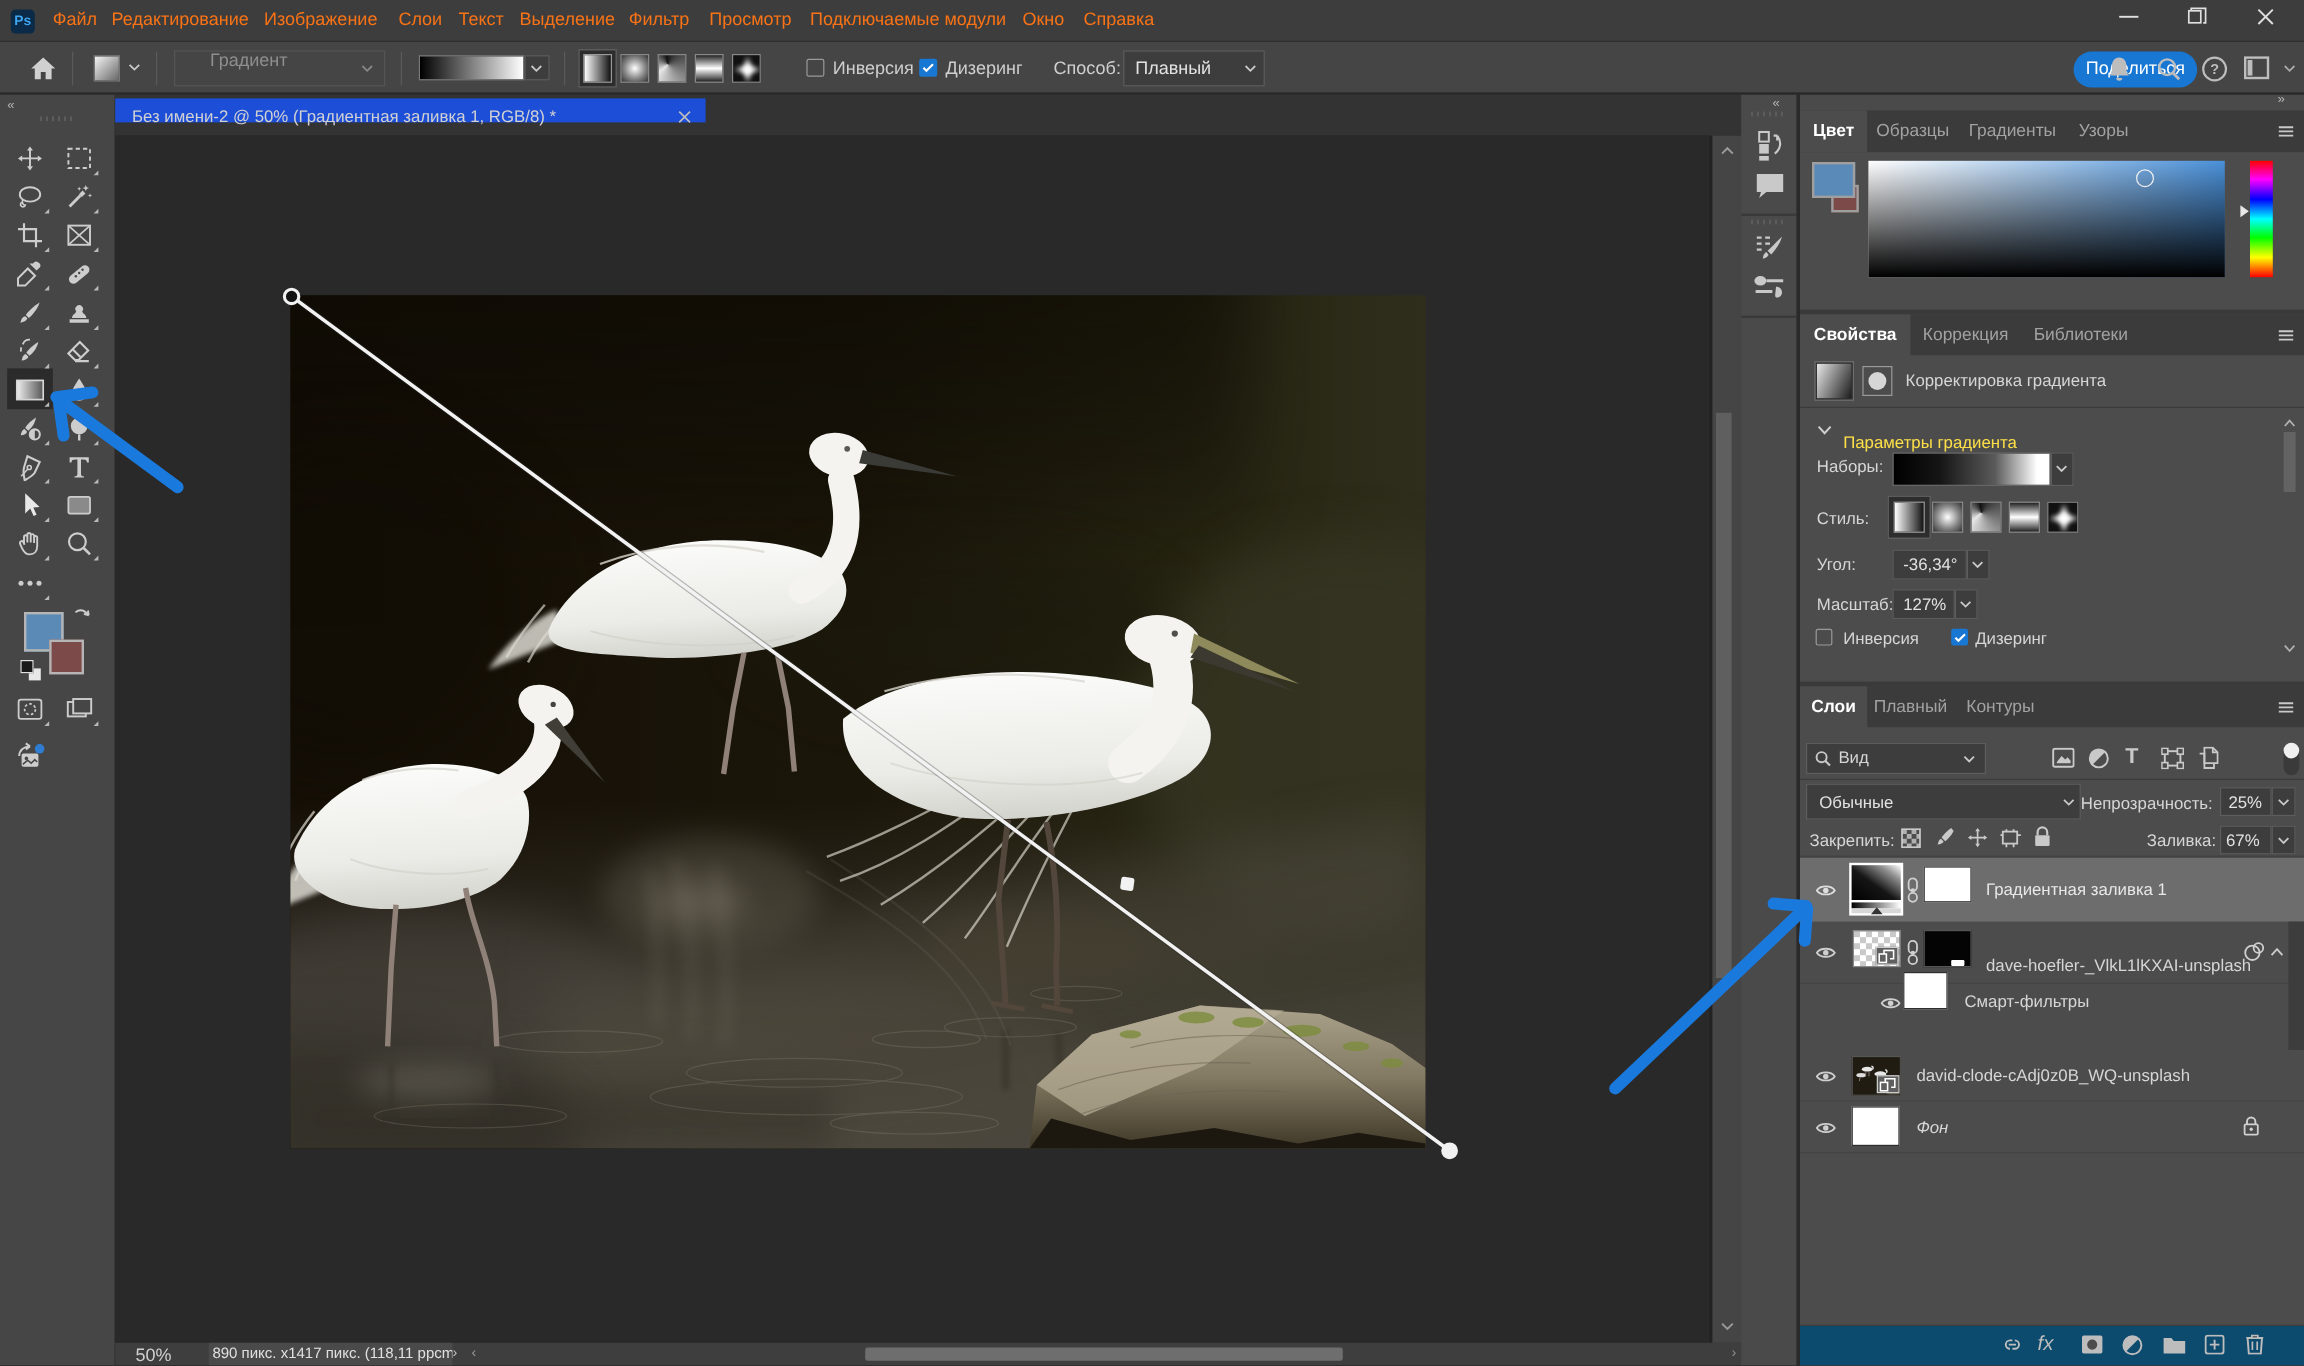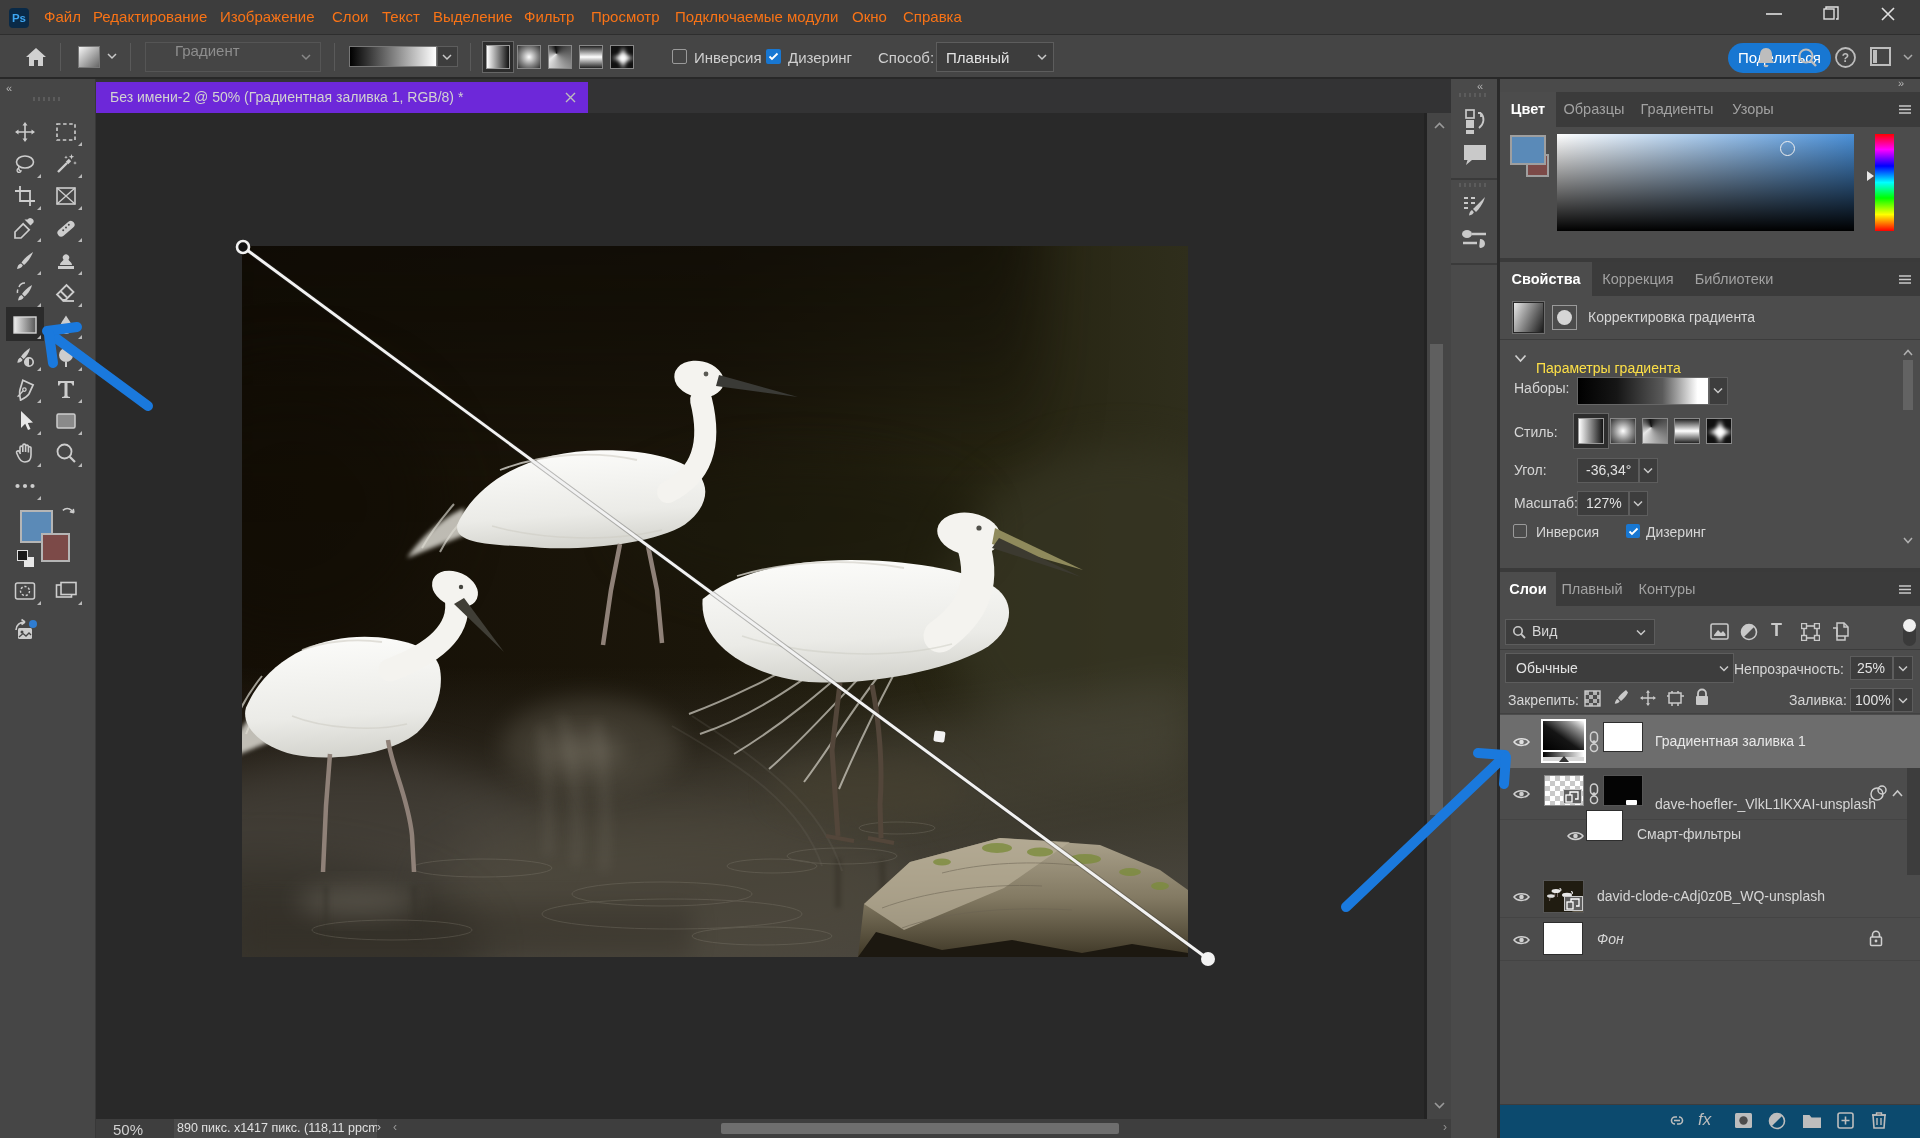--- a/index.html
+++ b/index.html
@@ -14,21 +14,21 @@
   #optbar { position:absolute; left:0; top:34px; width:1920px; height:45px; background:#454545; border-top:1px solid #2e2e2e; border-bottom:2px solid #282828; }
   .sep { position:absolute; top:8px; width:1px; height:28px; background:#5a5a5a; }
   .olab { position:absolute; color:#cfcfcf; font-size:15px; line-height:45px; }
   
   #toolbar { position:absolute; left:0; top:79px; width:96px; height:1059px; background:#464646; border-right:1px solid #383838;}
   .ti { position:absolute; width:34px; height:31px; display:flex; align-items:center; justify-content:center; }
   .ti.fly::after { content:""; position:absolute; right:1px; bottom:1px; width:0; height:0;
     border-left:4px solid transparent; border-bottom:4px solid #b9b9b9; }
   
   #tabbar { position:absolute; left:96px; top:79px; width:1356px; height:34px; background:#333334; }
-  #doctab { position:absolute; left:0px; top:3px; width:492px; height:31px; background:#6d28d9; color:#d2d2d2; font-size:14px; line-height:31px; padding-left:14px;}
+  #doctab { position:absolute; left:0px; top:3px; width:492px; height:20px; background:#1d4ed8; color:#d2d2d2; font-size:14px; line-height:31px; padding-left:14px;}
   #canvas { position:absolute; left:96px; top:113px; width:1328px; height:1006px; background:#292929; overflow:hidden; }
   #statusbar { position:absolute; left:96px; top:1119px; width:1356px; height:19px; background:#3e3e3e; color:#d0d0d0; font-size:14px; }
   #vscroll { position:absolute; left:1424px; top:113px; width:28px; height:1006px; background:#454545; border-left:3px solid #232323;}
   
   #iconstrip { position:absolute; left:1451px; top:79px; width:46px; height:1059px; background:#4a4a4a; }
   #panels { position:absolute; left:1500px; top:79px; width:420px; height:1059px; background:#4a4a4a; }
   .ptabstrip { position:absolute; left:0; width:420px; height:35px; background:#3b3b3b; }
   .ptab { position:absolute; top:0; height:35px; font-size:14.5px; line-height:35px; text-align:center; color:#a2a2a2; }
   .ptab.act { background:#4c4c4c; color:#ffffff; font-weight:bold; }
   .plab { position:absolute; color:#d6d6d6; font-size:14px; }
@@ -713,21 +713,21 @@
         </svg>
       <svg class="abs" style="left:166px;top:84px;" width="19" height="17" viewBox="0 0 19 17">
           <rect x="3" y="3" width="12" height="10" fill="none" stroke="#c9c9c9" stroke-width="1.5"></rect>
           <path d="M1 6 H3 M15 6 H18 M6 1 V3 M6 13 V16 M12 1 V3 M12 13 V16" stroke="#c9c9c9" stroke-width="1.5"></path>
         </svg>
       <svg class="abs" style="left:194px;top:82px;" width="16" height="19" viewBox="0 0 16 19">
           <path d="M4 8 V5.5 a4 4 0 0 1 8 0 V8" fill="none" stroke="#c9c9c9" stroke-width="1.8"></path>
           <rect x="2" y="8" width="12" height="9" rx="1" fill="#c9c9c9"></rect>
         </svg>
       <div class="plab" style="left:289px;top:86px;">Заливка:</div>
-      <div class="inbox" style="left:350px;top:82px;width:43px;height:24px;line-height:22px;padding-left:4px;">100%</div>
+      <div class="inbox" style="left:350px;top:82px;width:43px;height:24px;line-height:22px;padding-left:4px;">67%</div>
       <div class="chevbox" style="left:393px;top:82px;width:20px;height:24px;"></div>
       <svg class="abs" style="left:397px;top:91px;" width="12" height="8" viewBox="0 0 12 8">
           <path d="M2 1.5 L6 5.5 L10 1.5" fill="none" stroke="#c9c9c9" stroke-width="1.5"></path>
         </svg>
       <div class="abs" style="left:0;top:107px;width:420px;height:1px;background:#414141;"></div>
 
       <div class="abs" style="left:0;top:109px;width:420px;height:53px;background:#6d6d6d;">
         <svg class="eye" style="left:13px;top:21px;" viewBox="0 0 17 12">
             <path d="M1 6 C4 1.5 13 1.5 16 6 C13 10.5 4 10.5 1 6 Z" fill="none" stroke="#dedede" stroke-width="1.5"></path>
             <circle cx="8.5" cy="6" r="2.3" fill="#dedede"></circle>

